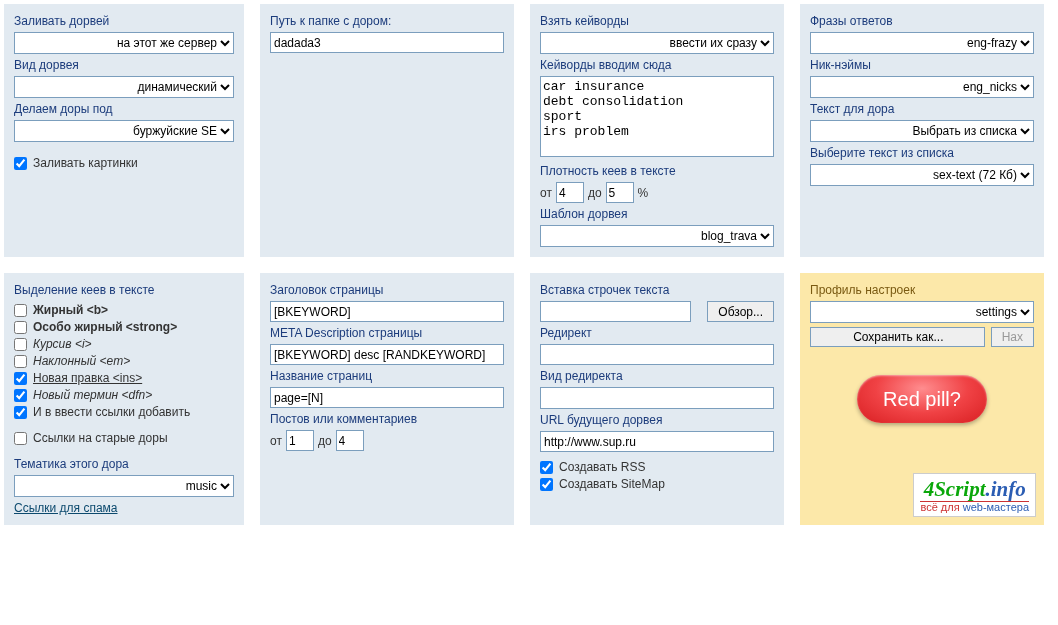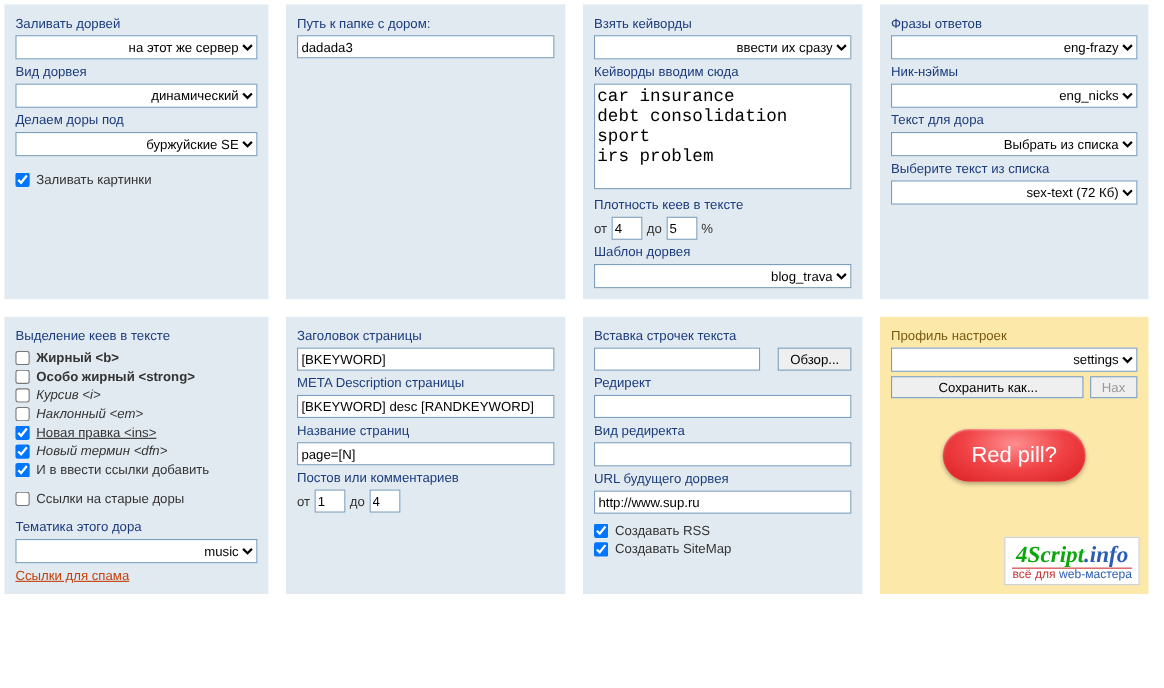--- a/index.html
+++ b/index.html
@@ -47,21 +47,21 @@
       width: 100%;
       height: 21px;
       font-size: 12px;
       font-family: Arial, sans-serif;
       border: 1px solid #7b9ebd;
       padding: 0 3px;
       background: #fff;
     }
     textarea.field {
       width: 100%;
-      font-size: 16px;
+      font-size: 13px;
       font-family: "Courier New", monospace;
       border: 1px solid #7b9ebd;
       padding: 2px;
       resize: none;
       background: #fff;
     }
     .group {
       margin-bottom: 4px;
     }
     .checkbox-row {
@@ -84,21 +84,21 @@
       width: 28px;
       height: 21px;
       font-size: 12px;
       border: 1px solid #7b9ebd;
       padding: 0 2px;
       font-family: Arial, sans-serif;
       background: #fff;
       text-align: left;
     }
     .orange-link {
-      color: #c2410c;
+      color: #0c4a6e;
       font-size: 12px;
     }
     .browse-row {
       display: flex;
       gap: 16px;
     }
     .browse-row input {
       flex: 1;
     }
     button.btn {

